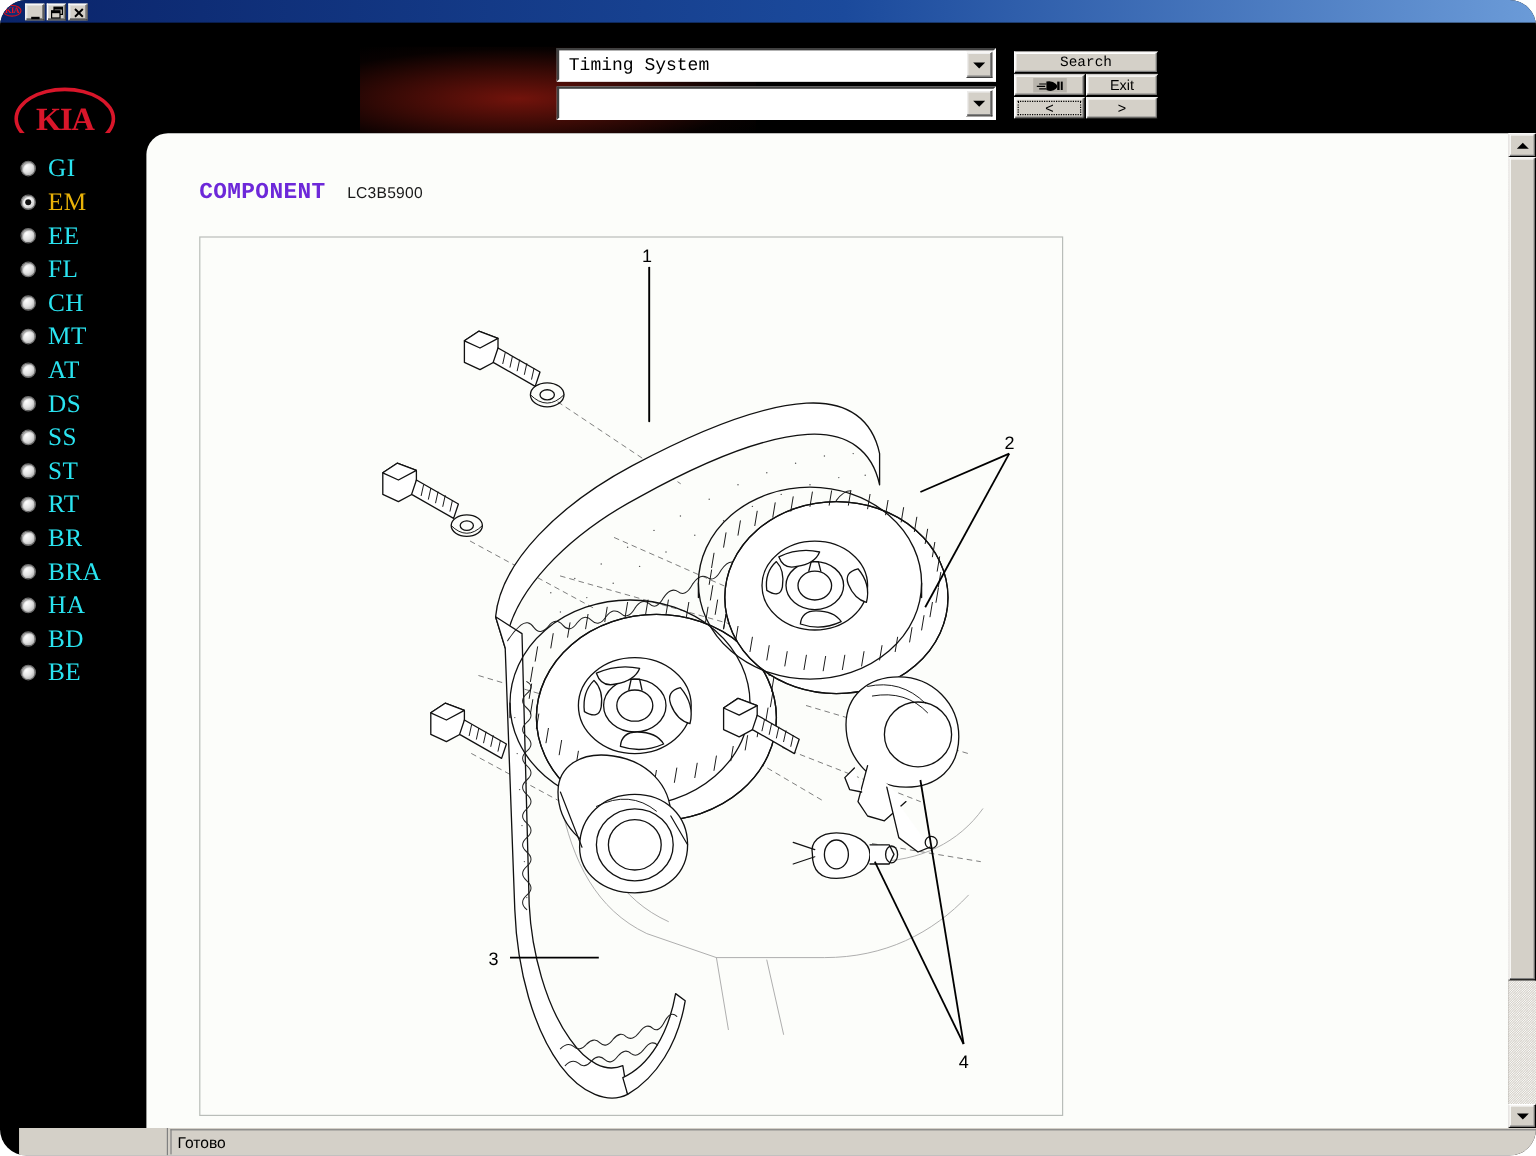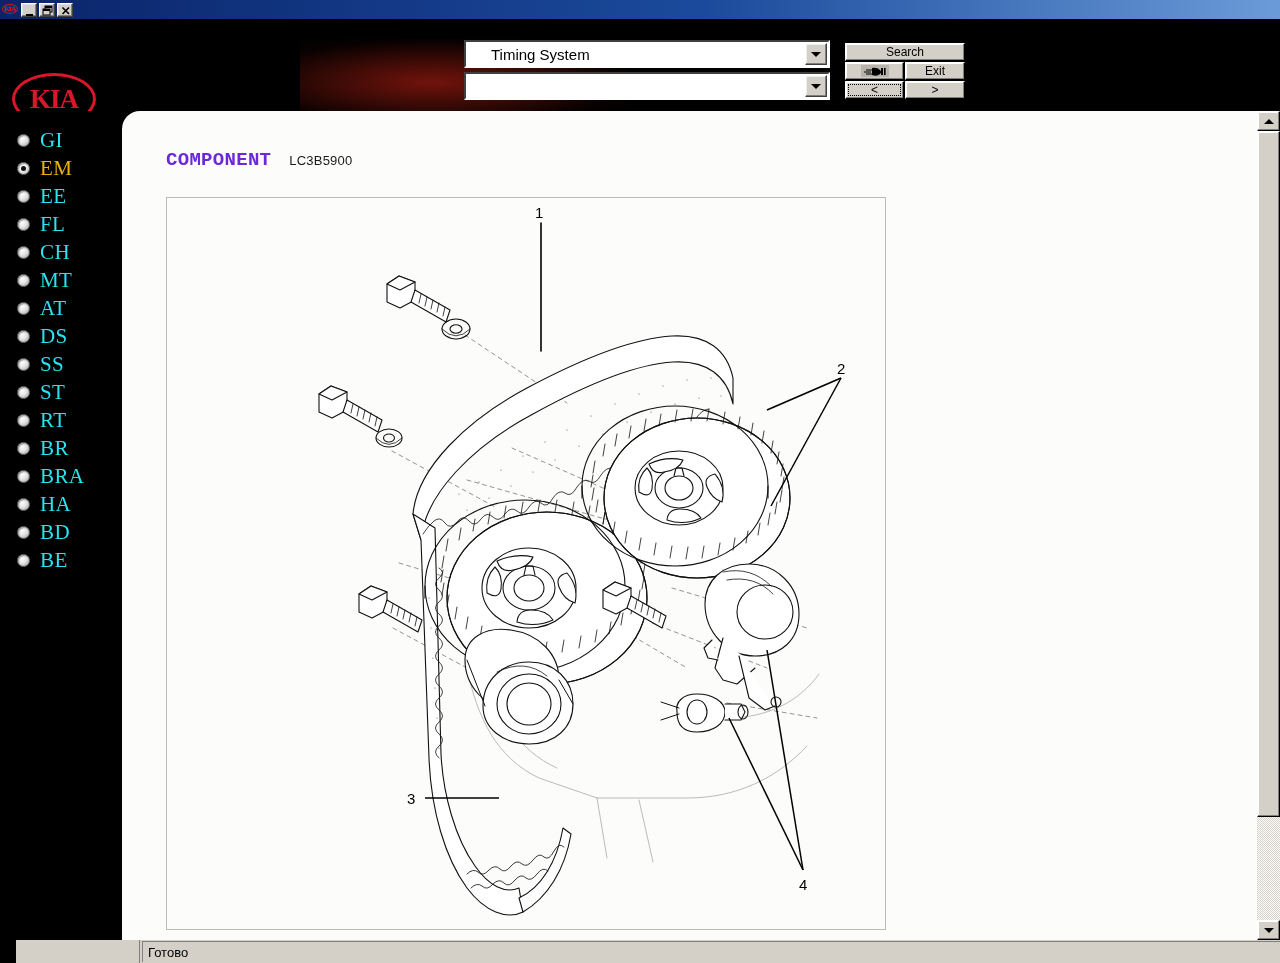--- a/index.html
+++ b/index.html
@@ -11,20 +11,21 @@
   body {
     font-family: "Liberation Sans", sans-serif;
     -webkit-font-smoothing: none;
   }
   #app {
     position: relative;
     width: 1280px;
     height: 963px;
     overflow: hidden;
     background: #000000;
+    border-radius: 22px;
   }
 
   
   .titlebar {
     position: absolute;
     left: 0; top: 0;
     width: 1280px; height: 19px;
     background: linear-gradient(to right, #0a246a 0%, #1b4a9c 55%, #6b9bd8 100%);
     display: flex;
     align-items: center;
@@ -145,22 +146,22 @@
     border-color: #404040 #ffffff #ffffff #404040;
     box-sizing: border-box;
     display: flex;
     align-items: center;
     margin-bottom: 4px;
     position: relative;
     cursor: default;
   }
   .combo-text {
     flex: 1 1 auto;
-    padding-left: 25px;
-    font-family: Liberation Sans, sans-serif;
+    padding-left: 8px;
+    font-family: Liberation Mono, monospace;
     font-size: 15px;
     color: #000000;
     white-space: nowrap;
     overflow: hidden;
   }
   .combo-arrow {
     width: 22px; height: 22px;
     margin-right: 1px;
     background: #d4d0c8;
     border: 1px solid;
@@ -196,21 +197,21 @@
     font-family: "Liberation Sans", sans-serif;
     font-size: 12px;
     color: #000000;
     display: flex;
     align-items: center;
     justify-content: center;
     height: 18px;
     cursor: default;
     user-select: none;
   }
-  .btn-search { width: 120px; margin-bottom: 1px; }
+  .btn-search { width: 120px; margin-bottom: 1px; font-family: Liberation Mono, monospace; }
   .btn-hand   { width: 59px;  margin-right: 1px; }
   .btn-exit   { width: 60px; }
   .btn-prev   { width: 59px; margin-right: 1px; position: relative; }
   .btn-next   { width: 60px; }
   .btn-row + .btn-row { margin-top: 1px; }
   .focus-dots {
     position: absolute;
     left: 2px; top: 2px; right: 2px; bottom: 2px;
     border: 1px dotted #000000;
     pointer-events: none;

